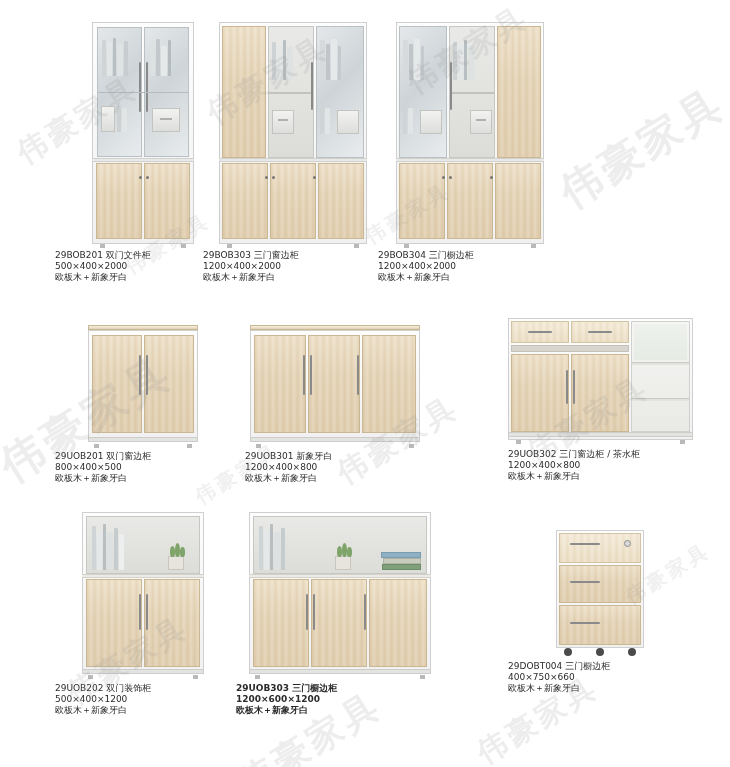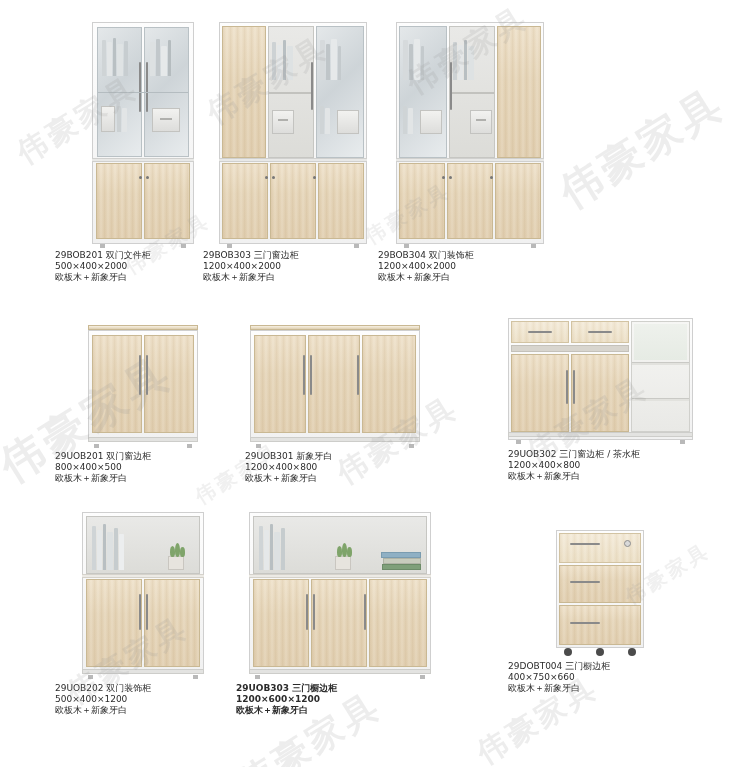--- a/index.html
+++ b/index.html
@@ -281,21 +281,21 @@
       <div class="wood" style="position:absolute; left:3px; top:141px; width:46px; height:76px;"></div>
       <div class="wood" style="position:absolute; left:51px; top:141px; width:46px; height:76px;"></div>
       <div class="wood" style="position:absolute; left:99px; top:141px; width:46px; height:76px;"></div>
       <div class="knob" style="left:46px; top:154px;"></div>
       <div class="knob" style="left:53px; top:154px;"></div>
       <div class="knob" style="left:94px; top:154px;"></div>
       <div class="foot" style="left:8px;"></div>
       <div class="foot" style="right:8px;"></div>
     </div>
     <div class="caption" style="margin-left:8px;">
-      <div>29BOB304 双门装饰柜</div>
+      <div>29BOB304 三门橱边柜</div>
       <div>1200×400×2000</div>
       <div>欧板木＋新象牙白</div>
     </div>
   </div>
 
   <div class="cell" style="left:45px; top:325px; width:195px;">
     <div class="figure" style="width:110px; height:120px;">
       <div class="top-trim" style="width:110px;"></div>
       <div class="white-panel" style="position:absolute; left:0; top:5px; width:110px; height:112px;"></div>
       <div class="wood" style="position:absolute; left:4px; top:10px; width:50px; height:98px;"></div>

